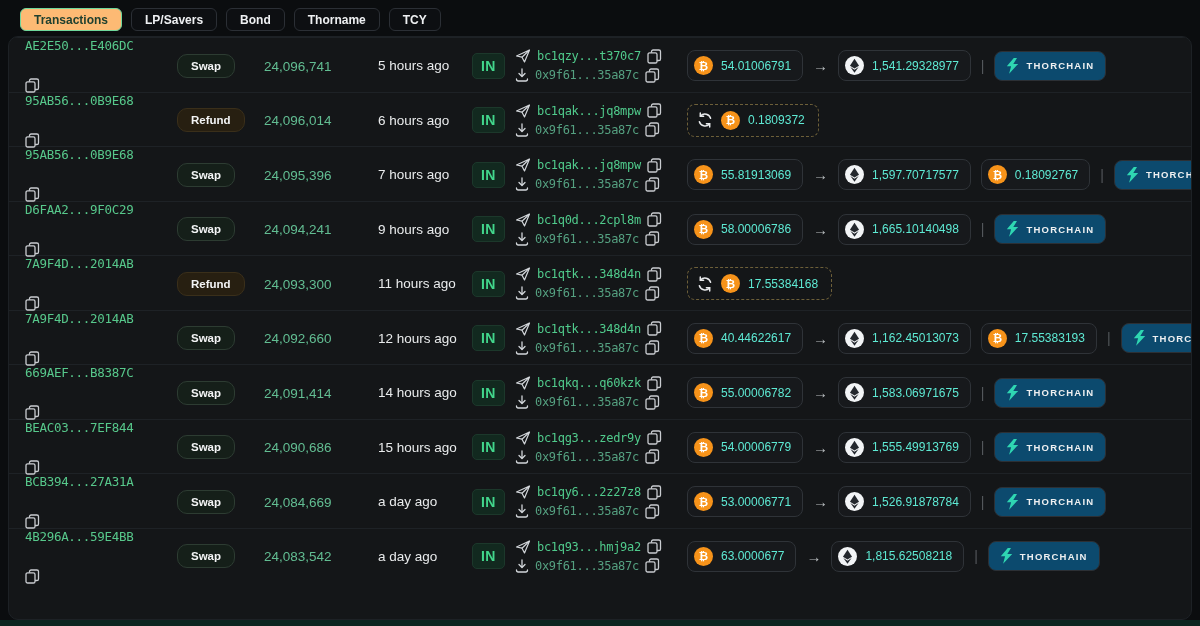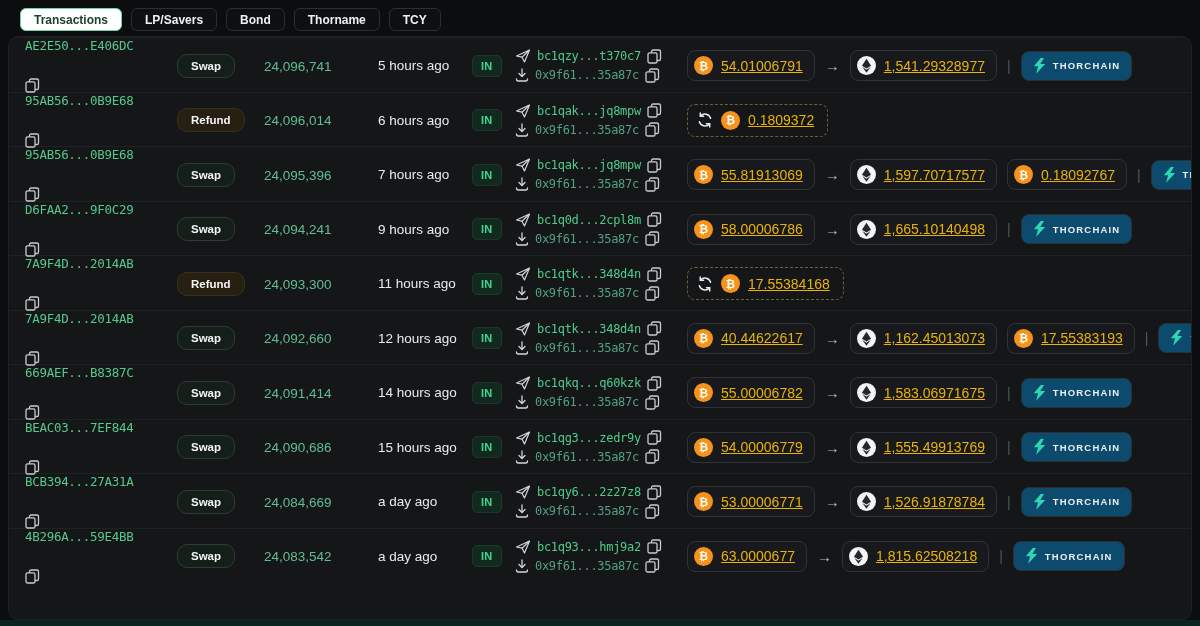--- a/index.html
+++ b/index.html
@@ -11,21 +11,21 @@
     -webkit-font-smoothing:antialiased;
   }
   
   .tabbar { display:flex; gap:9px; padding:8px 0 0 20px; }
   .tab {
     height:23px; padding:0 13px; display:inline-flex; align-items:center;
     border-radius:6px; font-size:12px; font-weight:700; color:#eef0f2;
     background:#0d0f12; border:1px solid #2b2f35; cursor:pointer;
     font-family:"Liberation Sans", sans-serif;
   }
-  .tab.active { background:#ffffff; color:#20402f; border-color:#6fd79c; }
+  .tab.active { background:#fdba74; color:#20402f; border-color:#6fd79c; }
 
   
   .panel {
     position:absolute; left:8px; right:8px; top:36px; bottom:6px;
     background:#141618; border:1px solid #1d2125; border-radius:10px;
     overflow:hidden;
   }
   .grid {
     display:grid;
     grid-template-columns:152px 87px 114px 94px 43px 172px 1fr;
@@ -35,21 +35,21 @@
   .trow  { height:54.5px; border-top:1px solid #1e2226; }
 
   .hash-cell { display:flex; gap:25px;flex-direction:column; }
   .hash {
     font-family:"DejaVu Sans Mono", monospace; font-size:12.5px;
     color:#57c88b; text-decoration:none; letter-spacing:-.3px;
   }
   .block { font-size:13.5px; color:#62bd92; text-decoration:none; }
   .age   { font-size:13.5px; color:#e9ebec; }
   .in-badge {
-    display:inline-block; font-size:11px; font-weight:700; color:#42d68c;
+    display:inline-block; font-size:14px; font-weight:700; color:#42d68c;
     background:#12291f; border:1px solid #1c382b; border-radius:5px;
     padding:4px 8px; letter-spacing:.3px;
   }
   .badge {
     display:inline-block; min-width:44px; text-align:center; font-size:11.5px;
     font-weight:700; color:#f3f4f5; border-radius:10px; padding:5px 13px;
   }
   .badge.swap   { background:#151f19; border:1px solid #2d3c32; }
   .badge.refund { background:#271f11; border:1px solid #3a2f1a; }
 
@@ -63,21 +63,21 @@
   .addr.to   { color:#55a181; }
   .icon { display:inline-flex; align-items:center; }
   .copy-btn { display:inline-flex; cursor:pointer; }
 
   .action { display:flex; align-items:center; gap:10px; }
   .pill {
     display:inline-flex; align-items:center; gap:8px;
     background:#17191c; border:1px solid #2f3338; border-radius:8px;
     padding:5px 11px 5px 6px; white-space:nowrap;
   }
-  .pill .amt { font-size:14px; color:#eab308;text-decoration:underline; }
+  .pill .amt { font-size:12px; color:#5eead4; }
   .pill.refund-pill { background:transparent; border:1px dashed #6d5f39; padding:6px 13px 6px 9px; }
   .coin {
     width:19px; height:19px; border-radius:50%;
     display:inline-flex; align-items:center; justify-content:center; flex:none;
   }
   .coin.btc { background:#f7931a; color:#fff; font-size:11.5px; font-weight:700; font-family:"DejaVu Sans", sans-serif; }
   .arrow { color:#b9bdc0; font-size:15px; }
   .pipe  { color:#53575b; font-size:14px; }
   .chip-thorchain {
     display:inline-flex; align-items:center; gap:7px;

